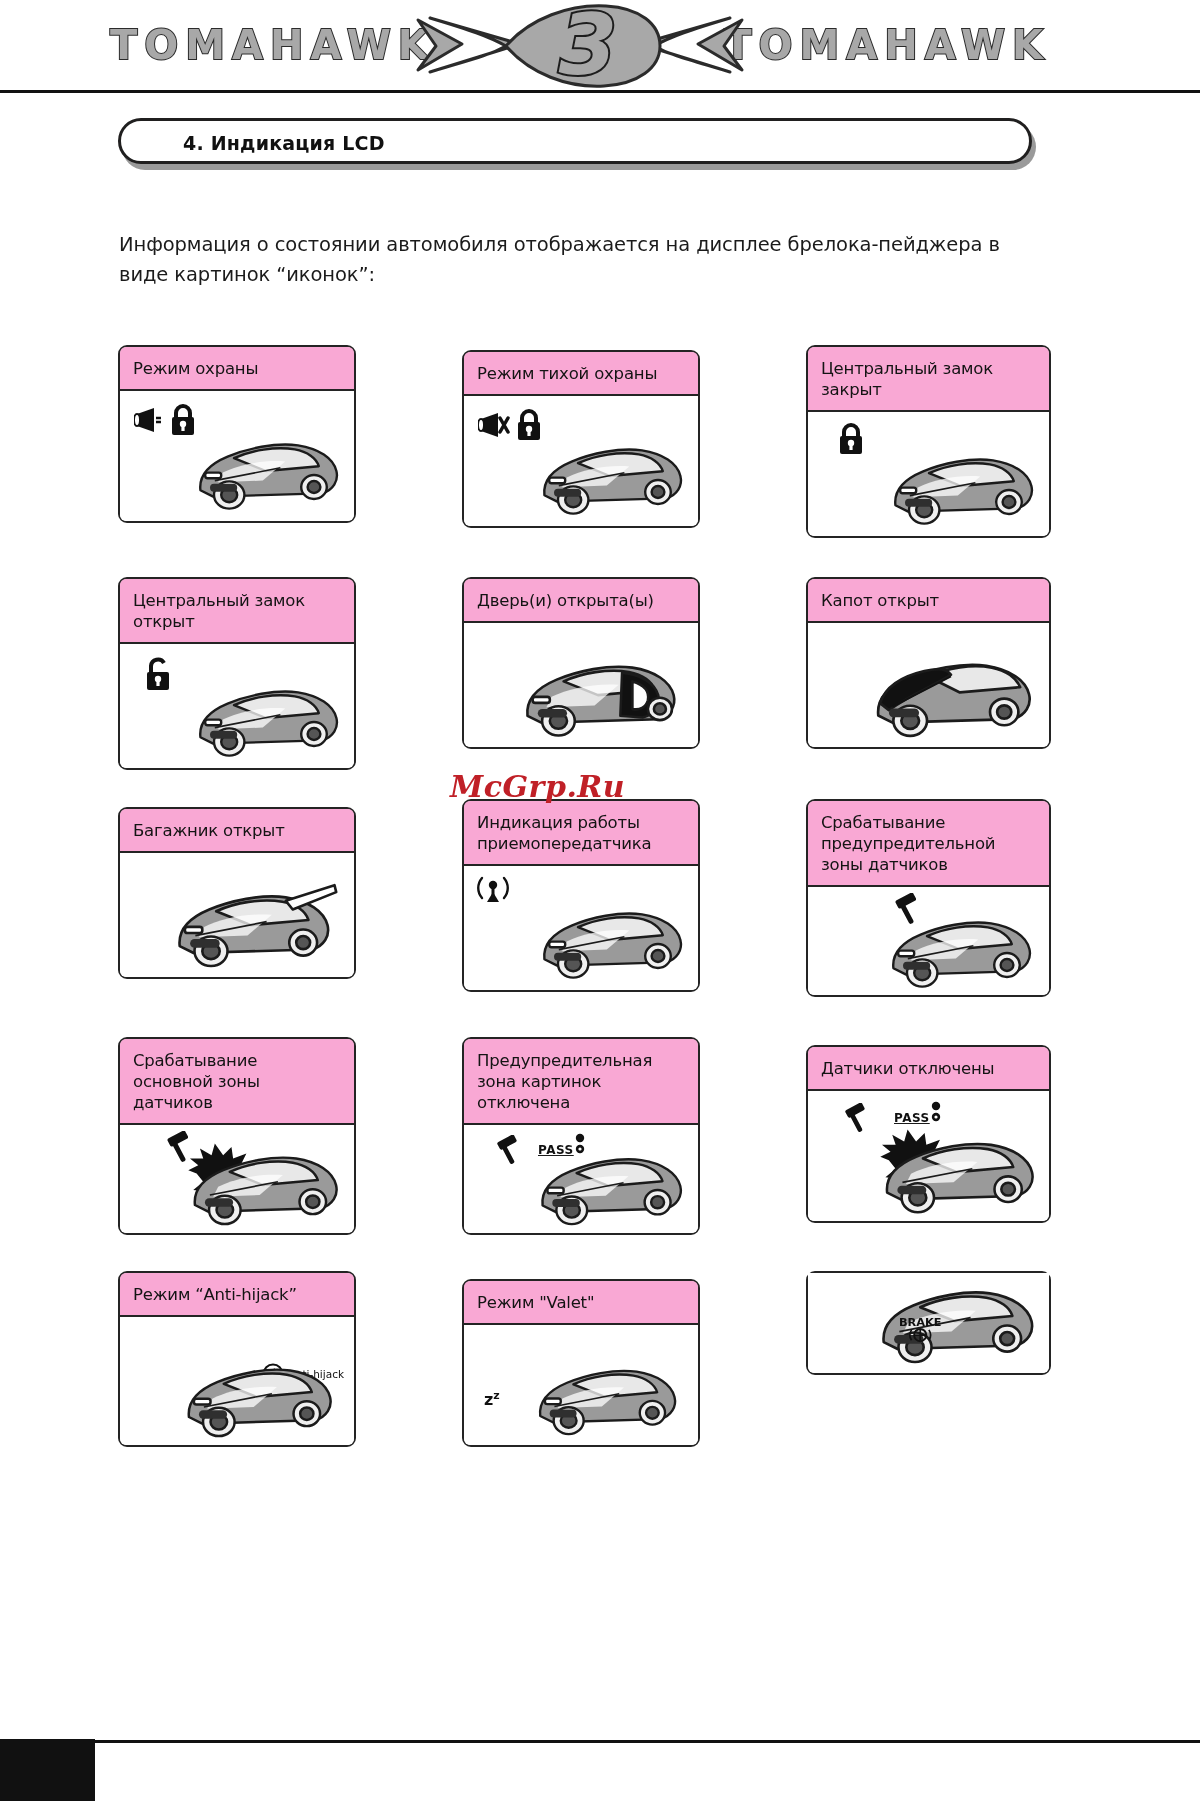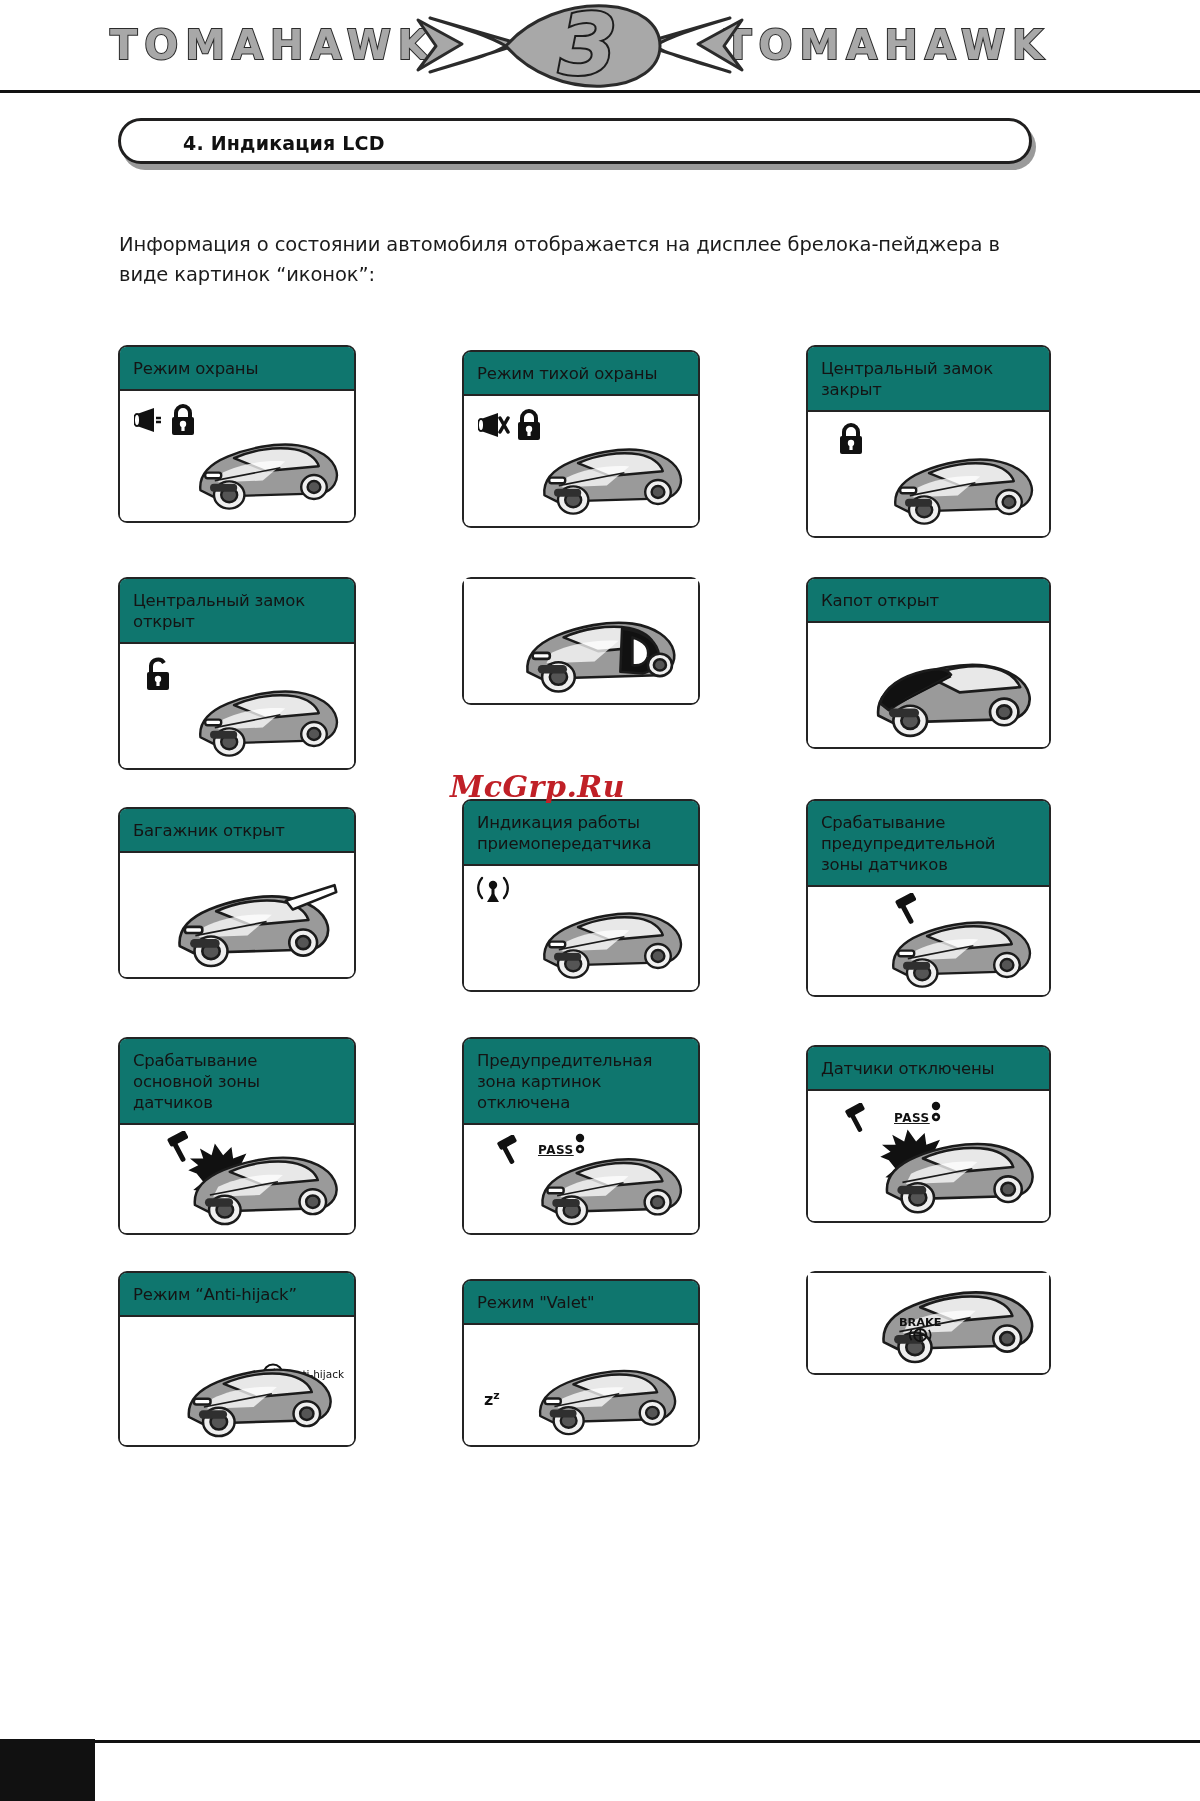--- a/index.html
+++ b/index.html
@@ -72,21 +72,21 @@
   }
   .card{
     position:absolute;
     width:238px;
     border:2.5px solid #242424;
     border-radius:9px;
     background:#ffffff;
   }
   .card.wide{ width:245px; }
   .card-head{
-    background:#0f766e;
+    background:#f9a8d4;
     border-bottom:2.5px solid #242424;
     border-radius:6px 6px 0 0;
     padding:11px 9px 10px 13px;
     min-height:42px;
   }
   .card-head .lbl{
     font-family:"DejaVu Sans", sans-serif;
     font-size:16.5px; line-height:21px; color:#141414;
     letter-spacing:-0.2px;
   }
@@ -332,20 +332,23 @@
             <ellipse cx="160" cy="80" rx="8" ry="7.5" fill="#555"></ellipse>
             <rect x="30" y="76" width="34" height="10" rx="5" fill="#2f2f2f" stroke="none"></rect>
             <rect x="24" y="62" width="20" height="7" rx="3" fill="#fff"></rect>
           </g>
         </svg>
       </span>
     </div>
   </div>
 
   <div class="card" style="left:344px; top:234px;">
+    <div class="card-head">
+      <div class="lbl">Дверь(и) открыта(ы)</div>
+    </div>
     <div class="card-body">
       <span class="car" style="right:14px;bottom:4px;width:172px;height:100px;">
         <svg viewBox="0 0 200 115">
           <g stroke="#1b1b1b" stroke-width="3" stroke-linejoin="round">
             <path d="M18 84 C16 66 28 52 52 42 C76 32 112 24 140 28 C166 32 184 44 188 60 C191 72 184 84 170 88 L34 92 Z" fill="#9a9a9a"></path>
             <path d="M60 44 C82 34 112 29 136 33 C152 36 163 44 166 54 L100 60 Z" fill="#e8e8e8"></path>
             <path d="M46 62 C66 52 96 46 124 48 L96 72 L40 74 Z" fill="#fff" opacity=".75" stroke="none"></path>
             <path d="M128 34 C150 36 166 46 170 60 C173 72 166 82 152 86 L126 84 Z" fill="#111"></path>
             <path d="M140 44 C154 48 160 56 158 66 C156 74 148 78 140 76 Z" fill="#fff"></path>
             <ellipse cx="54" cy="90" rx="19" ry="17" fill="#efefef"></ellipse>

